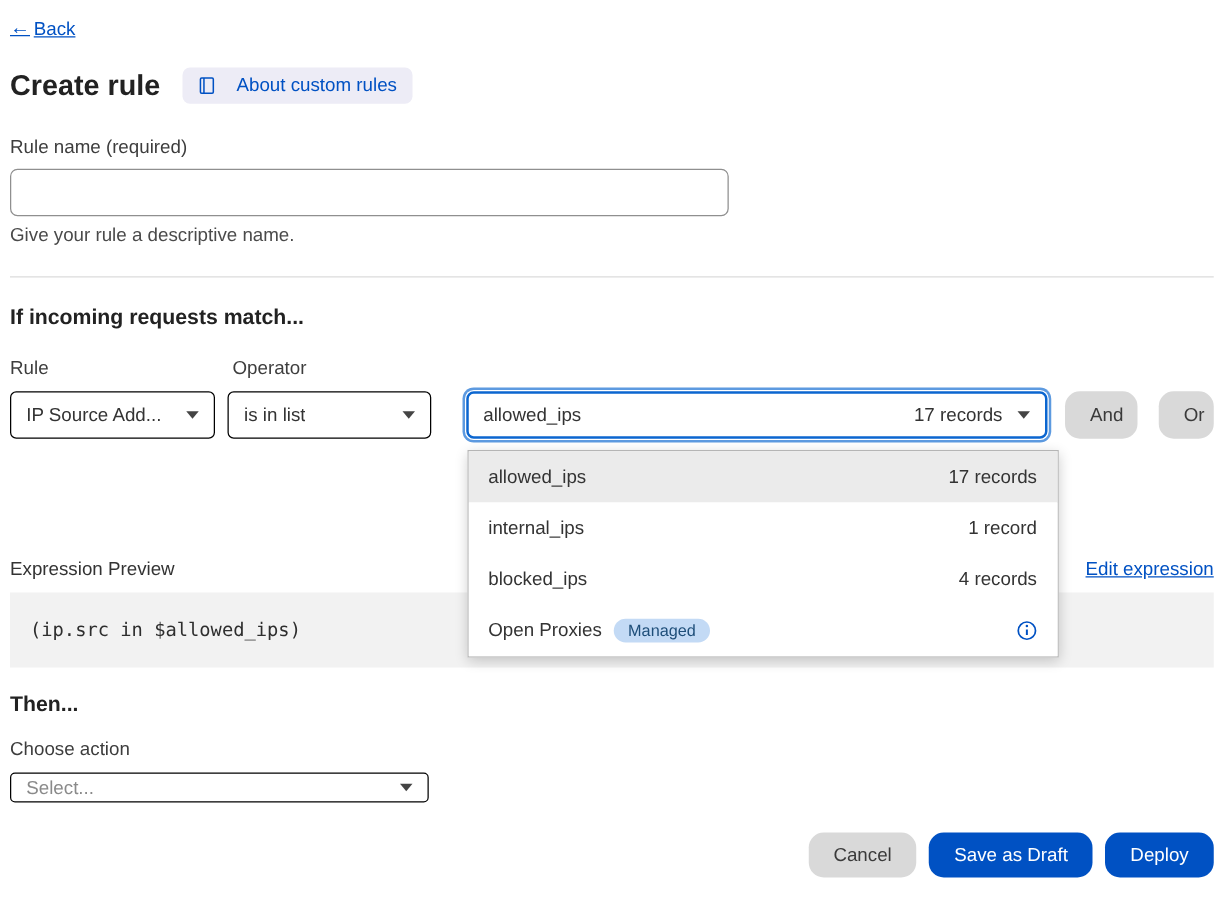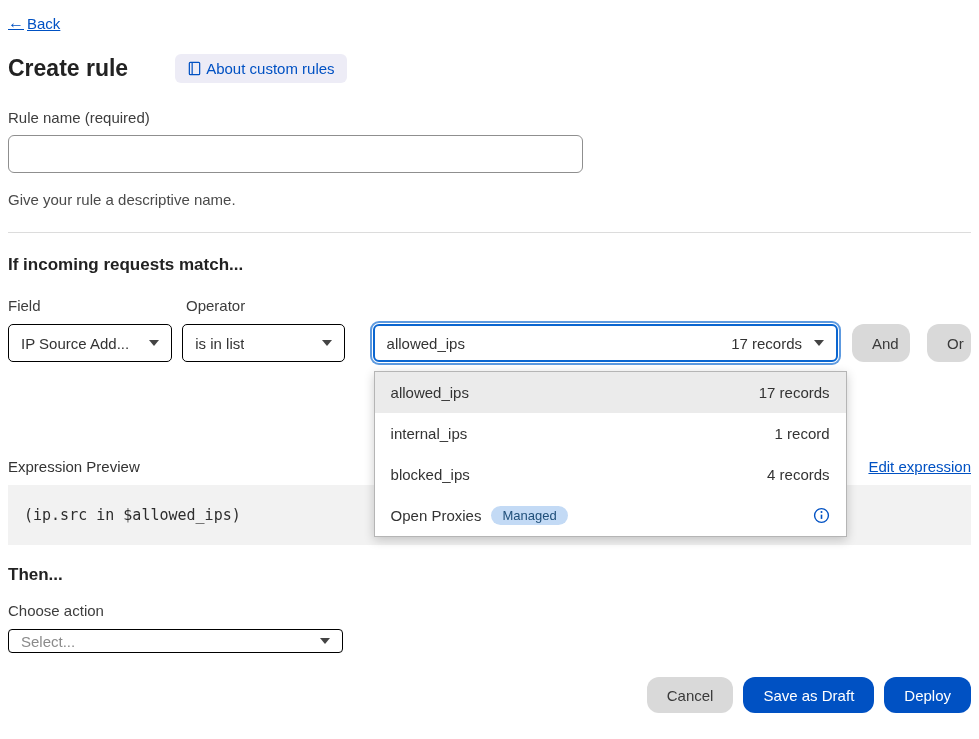--- a/index.html
+++ b/index.html
@@ -16,31 +16,31 @@
 
   .back-link {
     display: inline-flex; align-items: center; gap: 3px;
     font-size: 15px; margin-bottom: 22px;
   }
   .back-arrow { font-size: 16px; }
 
   .title-row { display: flex; align-items: center; gap: 18px; margin-bottom: 26px; }
   .page-title { font-size: 23px; font-weight: 700; color: #222222; }
   .about-pill {
-    display: inline-flex; align-items: center; gap: 4px;
+    display: inline-flex; align-items: center; gap: 16px;
     background: #edecf6; border-radius: 6px; padding: 6px 12px;
-    color: #0051c3; font-size: 15px; text-decoration: none; cursor: pointer; margin-left: 29px;
+    color: #0051c3; font-size: 15px; text-decoration: none; cursor: pointer;
   }
 
   .field-label { font-size: 15px; color: #3d3d3d; margin-bottom: 9px; }
   .rule-name-input {
     width: 575px; height: 38px; border: 1px solid #8f8f8f; border-radius: 6px;
     padding: 0 12px; font: inherit; color: #333; background: #fff;
   }
-  .helper { color: #4a4a4a; font-size: 15px; margin-top: 18px; }
+  .helper { color: #4a4a4a; font-size: 15px; margin-top: 7px; }
 
   .divider { border: none; border-top: 1px solid #dcdcdc; margin: 24px 0 22px; }
 
   .section-heading { font-size: 17px; font-weight: 700; color: #222; margin-bottom: 22px; }
 
   .labels-row { display: flex; align-items: flex-end; margin-bottom: 10px; }
   .controls-row { display: flex; align-items: flex-start; }
   .col-field { width: 168px; margin-right: 10px; }
   .col-op { width: 166px; margin-right: 10px; }
   .col-value { width: 476px; margin-right: 14px; }
@@ -138,21 +138,21 @@
 
   <div class="field-label">Rule name (required)</div>
   <input class="rule-name-input" type="text" style="">
   <div class="helper">Give your rule a descriptive name.</div>
 
   <hr class="divider">
 
   <h2 class="section-heading">If incoming requests match...</h2>
 
   <div class="labels-row">
-    <div class="col-field field-label" style="margin-bottom:0;">Field</div>
+    <div class="col-field field-label" style="margin-bottom:0;">Rule</div>
     <div class="col-op field-label" style="margin-bottom:0;">Operator</div>
   </div>
 
   <div class="controls-row">
     <div class="col-field">
       <div class="select-box">
         <span class="select-left">IP Source Add...</span>
         <span class="caret"></span>
       </div>
     </div>

